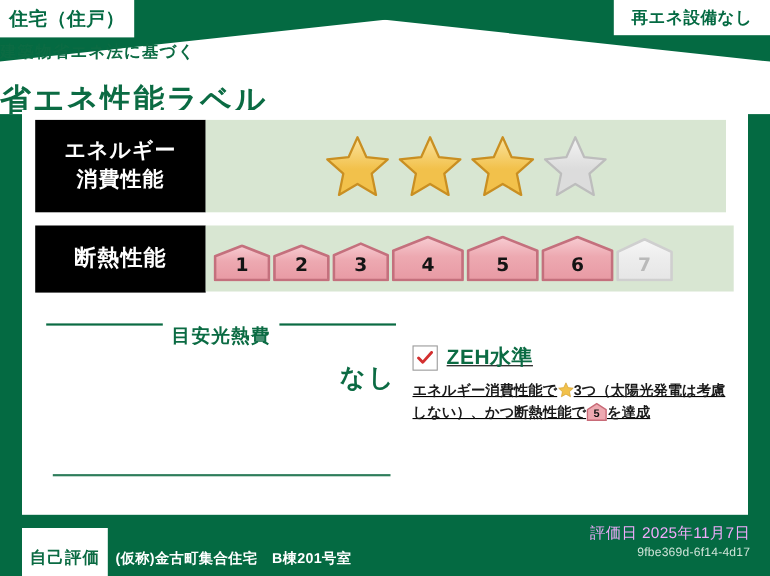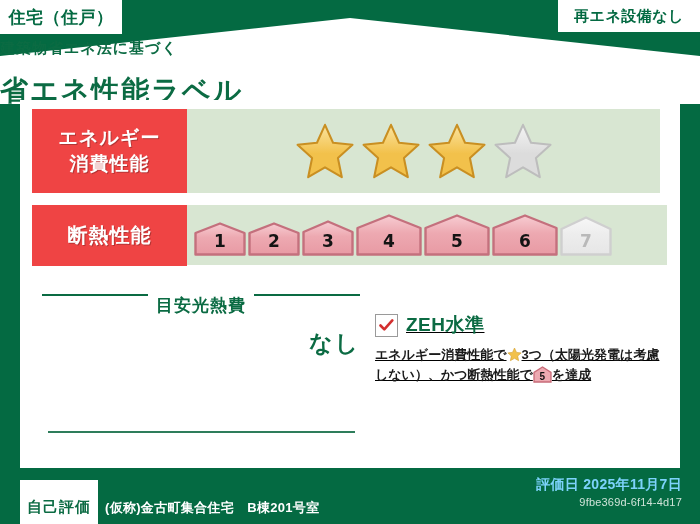--- a/index.html
+++ b/index.html
@@ -39,21 +39,21 @@
 
   
   #card{
     position:absolute;left:20px;top:100px;width:660px;height:368px;
     background:#ffffff;
   }
 
   
   .perf-row{position:absolute;left:12px;display:flex;}
   .row-label{
-    background:#ef4444;color:#ffffff;font-weight:bold;
+    background:#000000;color:#ffffff;font-weight:bold;
     display:flex;flex-direction:column;align-items:center;justify-content:center;
     font-size:19px;line-height:1.35;letter-spacing:1px;
     text-shadow:1px 1px 0 rgba(0,0,0,.25);
   }
   .row-panel{background:#D8E6D2;display:flex;align-items:center;}
 
   #row-energy{top:9px;}
   #row-energy .row-label{width:155px;height:84px;}
   #row-energy .row-panel{width:473px;height:84px;justify-content:center;gap:6px;}
 
@@ -118,21 +118,21 @@
 
   
   #footer{position:absolute;left:0;top:468px;width:700px;height:56px;color:#fff;}
   #footer-left{position:absolute;left:20px;top:12px;display:flex;align-items:center;gap:7px;}
   #self-eval{
     background:#ffffff;color:#0B6B43;font-weight:bold;font-size:15px;
     padding:18px 7px;letter-spacing:1px;
   }
   #bldg-name{font-size:13px;color:#ffffff;font-weight:bold;letter-spacing:.3px;}
   #footer-right{position:absolute;right:18px;top:8px;text-align:right;}
-  #eval-date{font-size:14px;font-weight:bold;color:#7dd3fc;letter-spacing:.3px;}
+  #eval-date{font-size:14px;font-weight:normal;color:#f0abfc;letter-spacing:.3px;}
   #eval-id{font-size:11px;color:#cfe3d8;margin-top:2px;letter-spacing:.2px;}
 </style>
 </head>
 <body>
 
 <div id="label-root">
 
   <div id="roof"></div>
 
   <div id="title-block">

